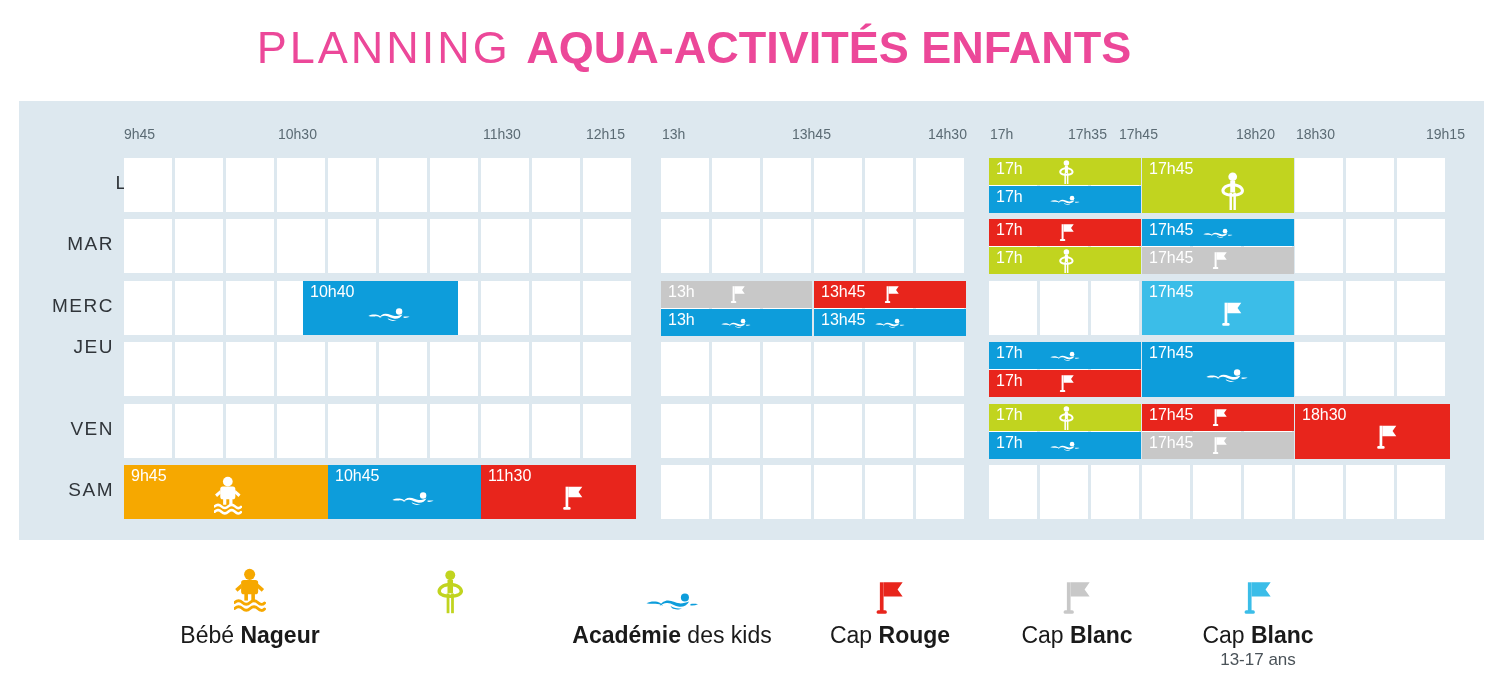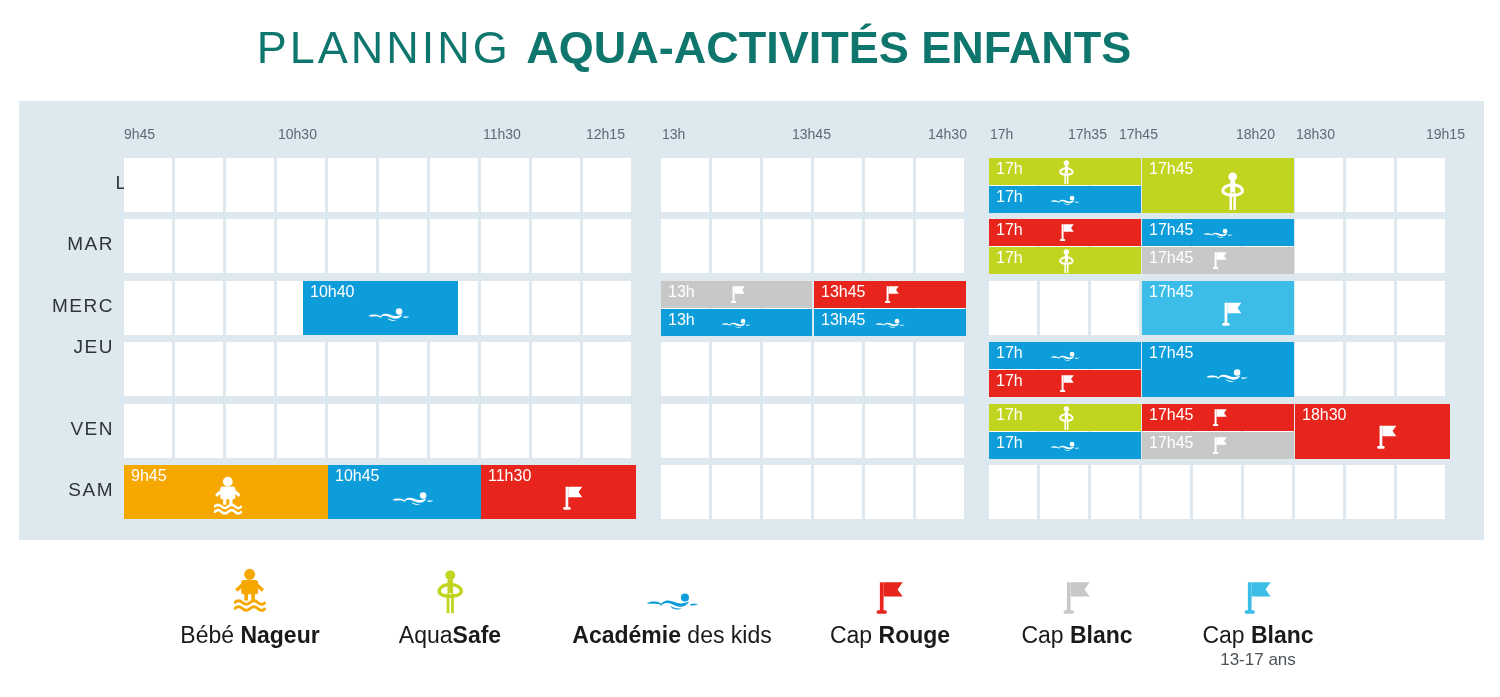--- a/index.html
+++ b/index.html
@@ -10,21 +10,21 @@
     overflow:hidden;
   }
   #root{position:relative;width:1500px;height:697px;}
 
   
   .title{
     position:absolute;left:0;top:22px;width:1388px;
     text-align:center;
     font-size:45px;
     letter-spacing:1px;
-    color:#0f766e;
+    color:#ec4899;
     white-space:nowrap;
   }
   .title .thin{font-weight:300;letter-spacing:3px;}
   .title .bold{font-weight:700;letter-spacing:0px;}
 
   
   .panel{
     position:absolute;left:19px;top:101px;
     width:1465px;height:439px;
     background:#dde8ef;
@@ -539,21 +539,20 @@
       <div class="leg" style="left: 355px; top: 0px; width: 190px;">
         <div class="glyph">
           <svg width="26.52" height="43.52" viewBox="0 0 22 36">
       <circle cx="11" cy="4.4" r="4.1" fill="#c1d41f"></circle>
       <rect x="8.7" y="8.2" width="4.6" height="11" fill="#c1d41f"></rect>
       <rect x="8.0" y="19.4" width="2.3" height="16.4" fill="#c1d41f"></rect>
       <rect x="11.7" y="19.4" width="2.3" height="16.4" fill="#c1d41f"></rect>
       <path d="M11 10.6 C17.4 10.6 21.6 14.2 21.6 17.6 C21.6 20.9 17.4 23.2 11 23.2 C4.6 23.2 0.4 20.9 0.4 17.6 C0.4 14.2 4.6 10.6 11 10.6 Z M11 13.5 C6.4 13.5 3.3 15.4 3.3 17.6 C3.3 19.2 6.4 20.3 11 20.3 C15.6 20.3 18.7 19.2 18.7 17.6 C18.7 15.4 15.6 13.5 11 13.5 Z" fill="#c1d41f"></path>
     </svg>
         </div>
-        <div class="lbl">Aqua<b>Safe</b></div>
       </div>
       <div class="leg" style="left: 552px; top: 0px; width: 240px;">
         <div class="glyph">
           <svg width="52.5" height="21.599999999999998" viewBox="0 0 56 22">
       <circle cx="41.5" cy="5.4" r="4.3" fill="#0d9ddb"></circle>
       <path d="M46 9.6 C44 13.6 40 15.6 35.4 15.2 C30.6 14.7 27.4 11.6 23 11.3 C19.6 11.0 16.7 12.6 14.6 14.4 C16.2 11.2 19.4 8.6 23.6 8.6 C28.2 8.6 31.4 11.4 35.6 11.6 C39.2 11.8 42.6 10.9 46 9.6 Z" fill="#0d9ddb"></path>
       <path d="M0.5 11.4 C4 9.6 8 9.0 12 9.9 C15.2 10.6 17 12.4 18 14.2 C15.4 12.6 12.4 11.8 9.2 12.0 C6.2 12.2 3.2 12.2 0.5 11.4 Z" fill="#0d9ddb"></path>
       <path d="M47.4 12.2 C50 12.0 53 11.8 55.6 12.6 C53 13.8 50.2 14.2 47.4 13.9 Z" fill="#0d9ddb"></path>
       <path d="M26 14.2 C29.6 16.6 34 17.6 38.4 16.8 C35.4 18.6 31 18.6 27.6 16.6 Z" fill="#0d9ddb"></path>
     </svg>

